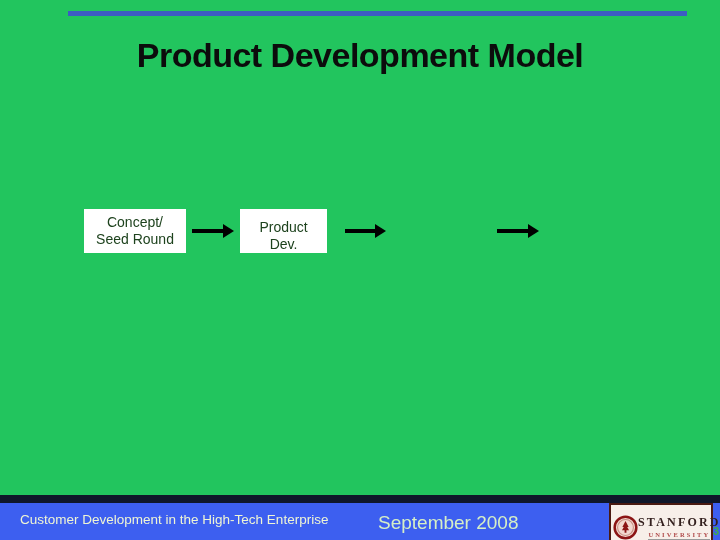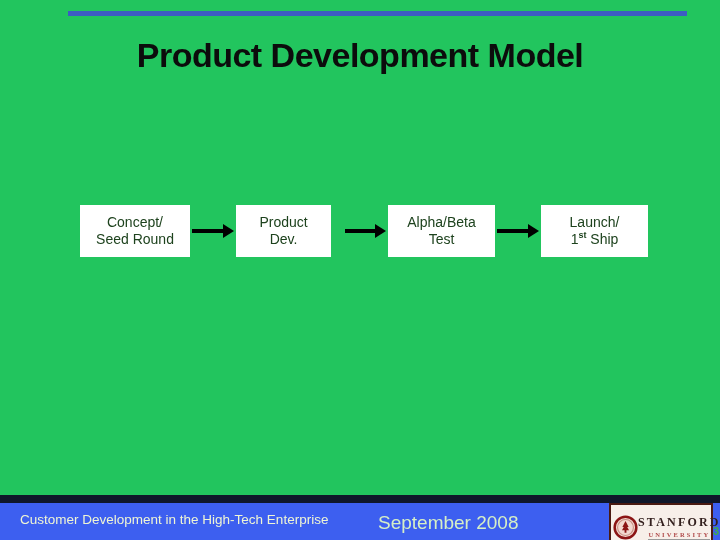--- a/index.html
+++ b/index.html
@@ -12,28 +12,28 @@
     position:absolute; left:68px; top:11px; width:619px; height:5px;
     background:var(--accent_blue_line, #3d5cc2);
   }
   .title {
     position:absolute; left:0; top:36px; width:100%;
     text-align:center; font-size:34px; font-weight:bold; color:#0c0c0c;
     letter-spacing:-0.5px; margin:0;
   }
   .flow-box {
     position:absolute; top:204px; height:54px; box-sizing:border-box;
-    border:1px solid #22c55e; background:#fff;
+    border:5px solid #22c55e; background:#fff;
     display:flex; flex-direction:column; align-items:center; justify-content:center;
     text-align:center; font-size:14px; line-height:17px;
     color:var(--box_text_green, #1d421d);
   }
   .flow-box sup { font-size:9px; font-weight:bold; vertical-align:super; line-height:0; }
   .box-1 { left:79px;  width:112px; }
-  .box-2 { left:235px; width:97px; }
+  .box-2 { left:235px; width:97px;justify-content:flex-end; }
   .box-3 { left:387px; width:109px; }
   .box-4 { left:540px; width:109px; }
   .arrow { position:absolute; top:224px; height:14px; }
   .arrow-1 { left:192px; width:42px; }
   .arrow-2 { left:345px; width:41px; }
   .arrow-3 { left:497px; width:42px; }
   .arrow .shaft {
     position:absolute; left:0; right:9px; top:5px; height:4px; background:#000;
   }
   .arrow .head {
@@ -100,34 +100,26 @@
   <div class="flow-box box-2">
     <span>Product</span>
     <span>Dev.</span>
   </div>
 
   <div class="arrow arrow-2">
     <span class="shaft"></span>
     <span class="head"></span>
   </div>
 
-  <div class="flow-box box-3">
-    <span>Alpha/Beta</span>
-    <span>Test</span>
-  </div>
 
   <div class="arrow arrow-3">
     <span class="shaft"></span>
     <span class="head"></span>
   </div>
 
-  <div class="flow-box box-4">
-    <span>Launch/</span>
-    <span><span>1</span><sup>st</sup><span> Ship</span></span>
-  </div>
 
   <div class="footer">
     <span class="footer-course">Customer Development in the High-Tech Enterprise</span>
     <span class="footer-date">September 2008</span>
     <span class="slide-number">3</span>
 
     <div class="stanford-logo">
       <span class="seal">
         <svg width="25" height="25" viewBox="0 0 24 24" aria-hidden="true">
           <circle cx="12" cy="12" r="10.4" fill="#f2d8cf" stroke="#8c1515" stroke-width="2.4"></circle>

